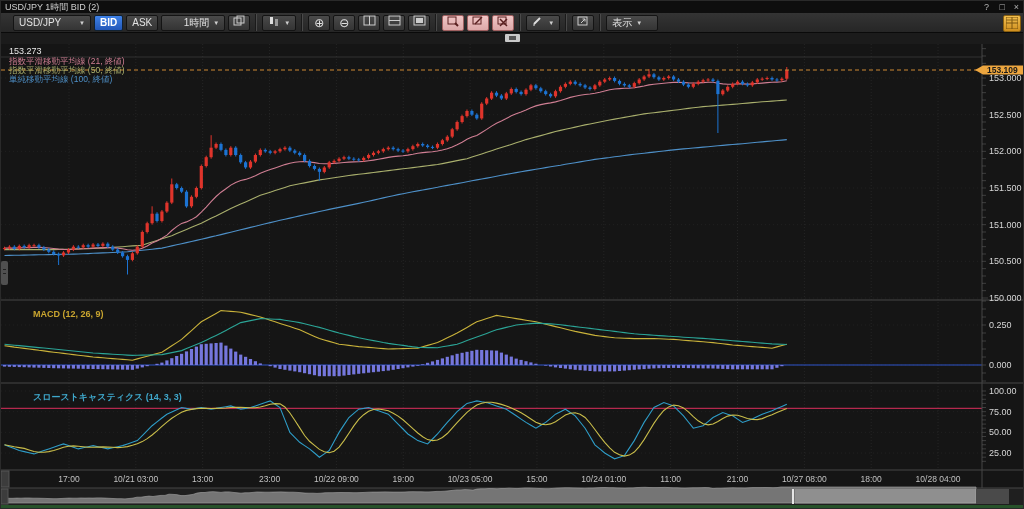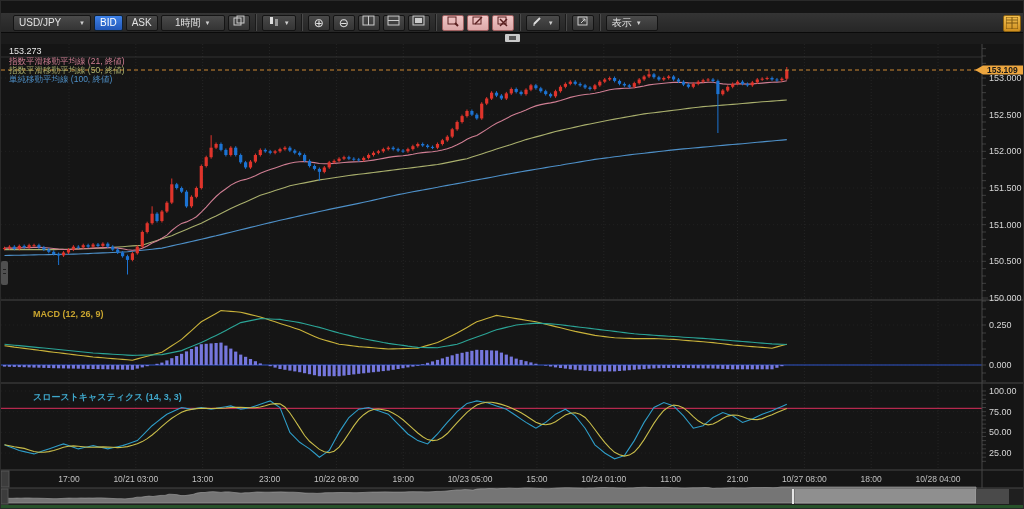--- a/index.html
+++ b/index.html
@@ -7,45 +7,51 @@
   body { font-family:"Liberation Sans","DejaVu Sans",sans-serif; }
   #win { position:relative; width:1024px; height:509px; background:#151515; overflow:hidden; border:1px solid #2a2a2a; }
   
   #titlebar { position:absolute; top:0; left:0; width:1024px; height:12px; background:#0e0e0e; color:#cfcfcf; font-size:9px; line-height:12px; }
   #titlebar .t { position:absolute; left:4px; top:0; }
   #titlebar .ctrl { position:absolute; top:0; color:#b5b5b5; font-size:9px; cursor:default; }
   
   #toolbar { position:absolute; top:12px; left:0; width:1024px; height:20px; background:linear-gradient(#343434,#262626); border-bottom:1px solid #0a0a0a; display:flex; align-items:center; padding-left:12px; gap:3px; }
   .btn { height:16px; background:linear-gradient(#4a4a4a,#343434); border:1px solid #141414; border-radius:2px; color:#e2e2e2; font-size:10px; line-height:14px; padding:0 5px; display:flex; align-items:center; gap:4px; white-space:nowrap; }
   .btn.icon { width:22px; justify-content:center; padding:0; }
-  .btn.blue { background:linear-gradient(#3f82e8,#2257b8); color:#fff; border-color:#123; }
+  .btn.blue { background:linear-gradient(#3f82e8,#2257b8); color:#fff; border-color:#123;font-weight:bold; }
   .btn.pink { background:linear-gradient(#f0c6c6,#dca8a8); border-color:#a06060; }
   .caret { font-size:6px; color:#cfcfcf; }
   .sep { width:2px; height:17px; background:#1a1a1a; border-right:1px solid #4a4a4a; margin:0 2px; }
   #grid-btn { position:absolute; right:2px; top:14px; width:18px; height:17px; background:linear-gradient(#f3c050,#cf8f1f); border:1px solid #8a6010; border-radius:2px; display:flex; align-items:center; justify-content:center; }
   svg text { font-family:"Liberation Sans","DejaVu Sans",sans-serif; }
 </style>
 </head>
 <body>
 
 <div id="win">
 
+  <div id="titlebar">
+    <span class="t">USD/JPY 1時間 BID (2)</span>
+    <span class="ctrl" style="right:36px">?</span>
+    <span class="ctrl" style="right:20px">□</span>
+    <span class="ctrl" style="right:6px">×</span>
+  </div>
 
   <div id="toolbar">
     <div class="btn" style="width:78px;justify-content:space-between">
       <span>USD/JPY</span>
         <span class="caret">▼</span>
     </div>
     <div class="btn blue">
         <span>BID</span>
       </div>
     <div class="btn">
         <span>ASK</span>
       </div>
-    <div class="btn" style="width:64px;justify-content:center">
+    <div class="btn" style="width:64px;justify-content:flex-end">
       <span>1時間</span>
         <span class="caret">▼</span>
     </div>
     <div class="btn icon">
       <span><svg width="12" height="12">
             <rect x="1" y="3" width="7" height="7" fill="none" stroke="#ccc"></rect>
             <rect x="4" y="1" width="7" height="7" fill="none" stroke="#ccc"></rect>
           </svg></span>
     </div>
     <div class="sep"></div>

